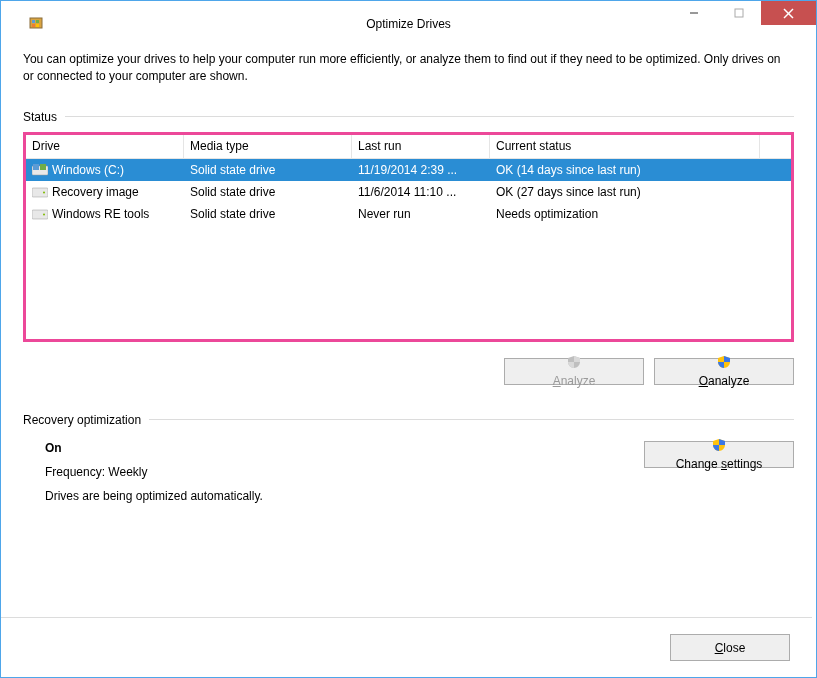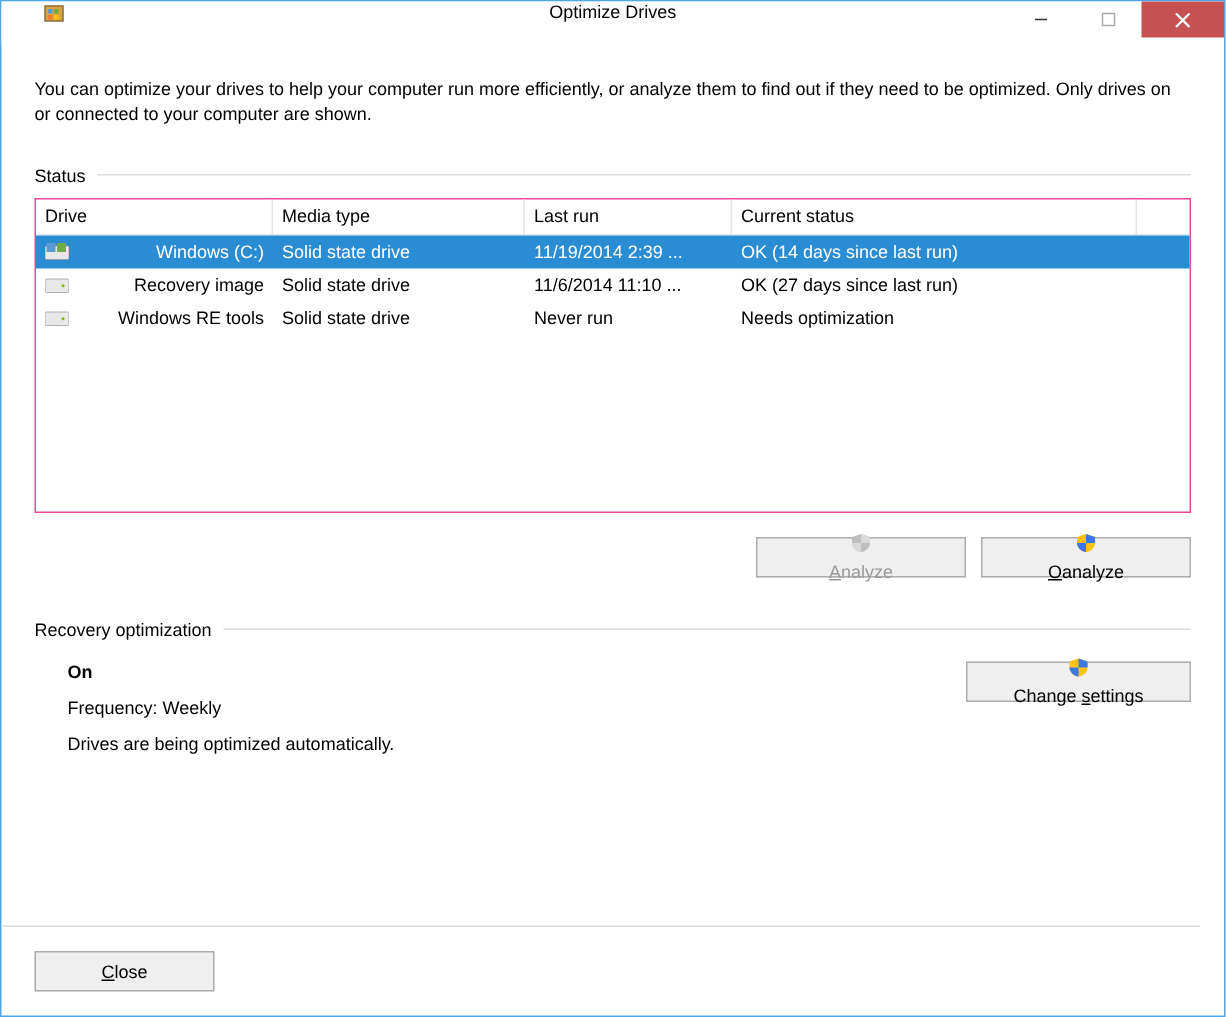--- a/index.html
+++ b/index.html
@@ -1,52 +1,52 @@
 <!DOCTYPE html>
 <html><head>
 <meta charset="utf-8">
 <style>
 * { box-sizing: border-box; margin: 0; padding: 0; }
 body { font-family: "Segoe UI", Tahoma, sans-serif; font-size: 12px; background: #fff; }
 .window { width: 817px; height: 678px; border: 1px solid #4ea6ea; background: #fff; position: relative; }
-.titlebar { height: 30px; background: #fff; display: flex; align-items: flex-start; position: relative; padding-left: 20px; }
+.titlebar { height: 30px; background: #fff; display: flex; align-items: flex-end; position: relative; padding-left: 20px; }
 .titlebar-icon { width: 16px; height: 16px; margin-left: 8px; }
 .titlebar-title { position: absolute; left: 0; right: 0; text-align: center; font-size: 12px; color: #000; pointer-events: none; }
 .win-controls { position: absolute; right: 0; top: 0; display: flex; }
 .win-btn { width: 45px; height: 24px; display: flex; align-items: center; justify-content: center; font-size: 10px; color: #333; }
 .win-btn.close { background: #c75050; color: #fff; width: 55px; font-size: 13px; }
 .content { padding: 20px 22px; }
 .intro { color: #000; line-height: 1.45; margin-bottom: 24px; }
 .section-label { color: #000; margin-bottom: 4px; display: flex; align-items: center; }
 .section-label .line { flex: 1; height: 1px; background: #dcdcdc; margin-left: 8px; }
-.table-wrap { border: 1px solid #ec4899; height: 210px; background: #fff; margin-top: 8px; }
+.table-wrap { border: 3px solid #ec4899; height: 210px; background: #fff; margin-top: 8px; }
 .table-header { display: flex; height: 24px; align-items: center; border-bottom: 1px solid #e5e5e5; }
 .th { padding: 0 6px; font-size: 12px; color: #000; border-right: 1px solid #e5e5e5; height: 100%; display: flex; align-items: center; }
 .th.drive { width: 158px; }
 .th.media { width: 168px; }
 .th.last { width: 138px; }
 .th.status { width: 270px; border-right: 1px solid #e5e5e5; }
 .row { display: flex; height: 22px; align-items: center; }
 .row.selected { background: #2a8dd4; color: #fff; }
 .td { padding: 0 6px; font-size: 12px; display: flex; align-items: center; }
-.td.drive { width: 158px; justify-content: space-between; }
+.td.drive { width: 158px; }
 .td.media { width: 168px; }
 .td.last { width: 138px; }
 .td.status { width: 270px; }
 .drive-icon { width: 16px; height: 12px; margin-right: 4px; flex-shrink: 0; }
 .btn-row { display: flex; justify-content: flex-end; gap: 10px; margin-top: 16px; }
 .btn { min-width: 140px; height: 27px; border: 1px solid #acacac; background: #efefef; display: inline-flex; align-items: center; justify-content: center; gap: 5px; font-family: inherit; font-size: 12px; padding: 0 14px; cursor: pointer; flex-direction: column; }
 .btn.disabled { color: #9a9a9a; }
 .btn u { text-decoration: underline; }
 .shield-icon { width: 14px; height: 14px; flex-shrink: 0; }
 .sched { margin-top: 28px; }
 .sched-body { padding: 10px 0 0 22px; display: flex; justify-content: space-between; align-items: flex-start; }
 .sched-text p { margin-bottom: 10px; }
 .sched-text .on { font-weight: bold; }
-.bottom-bar { position: absolute; bottom: 0; left: 0; right: 16px; border-top: 1px solid #dcdcdc; padding: 16px 22px; display: flex; justify-content: flex-start; }
+.bottom-bar { position: absolute; bottom: 0; left: 0; right: 4px; border-top: 1px solid #dcdcdc; padding: 16px 22px; display: flex; justify-content: flex-end; }
 </style>
 </head>
 <body>
 
 <div class="window">
 
   <div class="titlebar">
     <span class="titlebar-icon">
       <svg viewBox="0 0 16 16">
           <rect x="1" y="3" width="12" height="10" fill="#d9a441" stroke="#8a6d3b"></rect>

